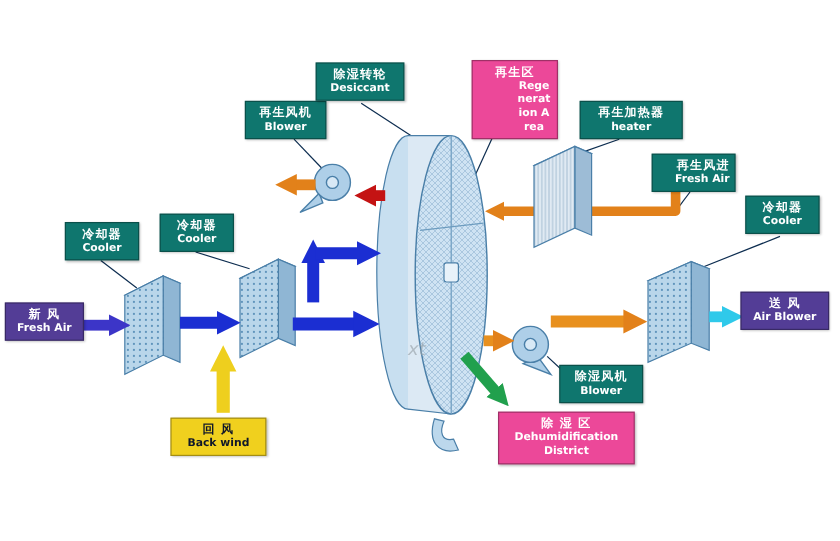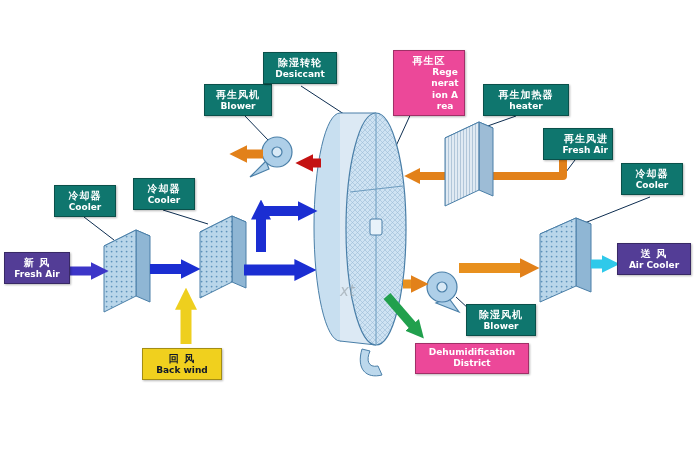--- a/index.html
+++ b/index.html
@@ -196,30 +196,31 @@
     <span class="en">Fresh Air</span>
   </div>
 
   <div class="lbl teal" id="lab-cooler3">
     <span class="zh">冷却器</span>
     <span class="en">Cooler</span>
   </div>
 
   <div class="lbl purple" id="lab-air-supply">
     <span class="zh">送 风</span>
-    <span class="en">Air Cooler</span>
+    <span class="en">Air Blower</span>
   </div>
 
   <div class="lbl teal" id="lab-dehum-blower">
     <span class="zh">除湿风机</span>
     <span class="en">Blower</span>
   </div>
 
   <div class="lbl yellowbg" id="lab-back-wind">
     <span class="zh">回 风</span>
     <span class="en">Back wind</span>
   </div>
 
   <div class="lbl greenbg" id="lab-dehum-district">
+    <span class="zh">除 湿 区</span>
     <span class="en">Dehumidification District</span>
   </div>
 
 </div>
 
 </body></html>

